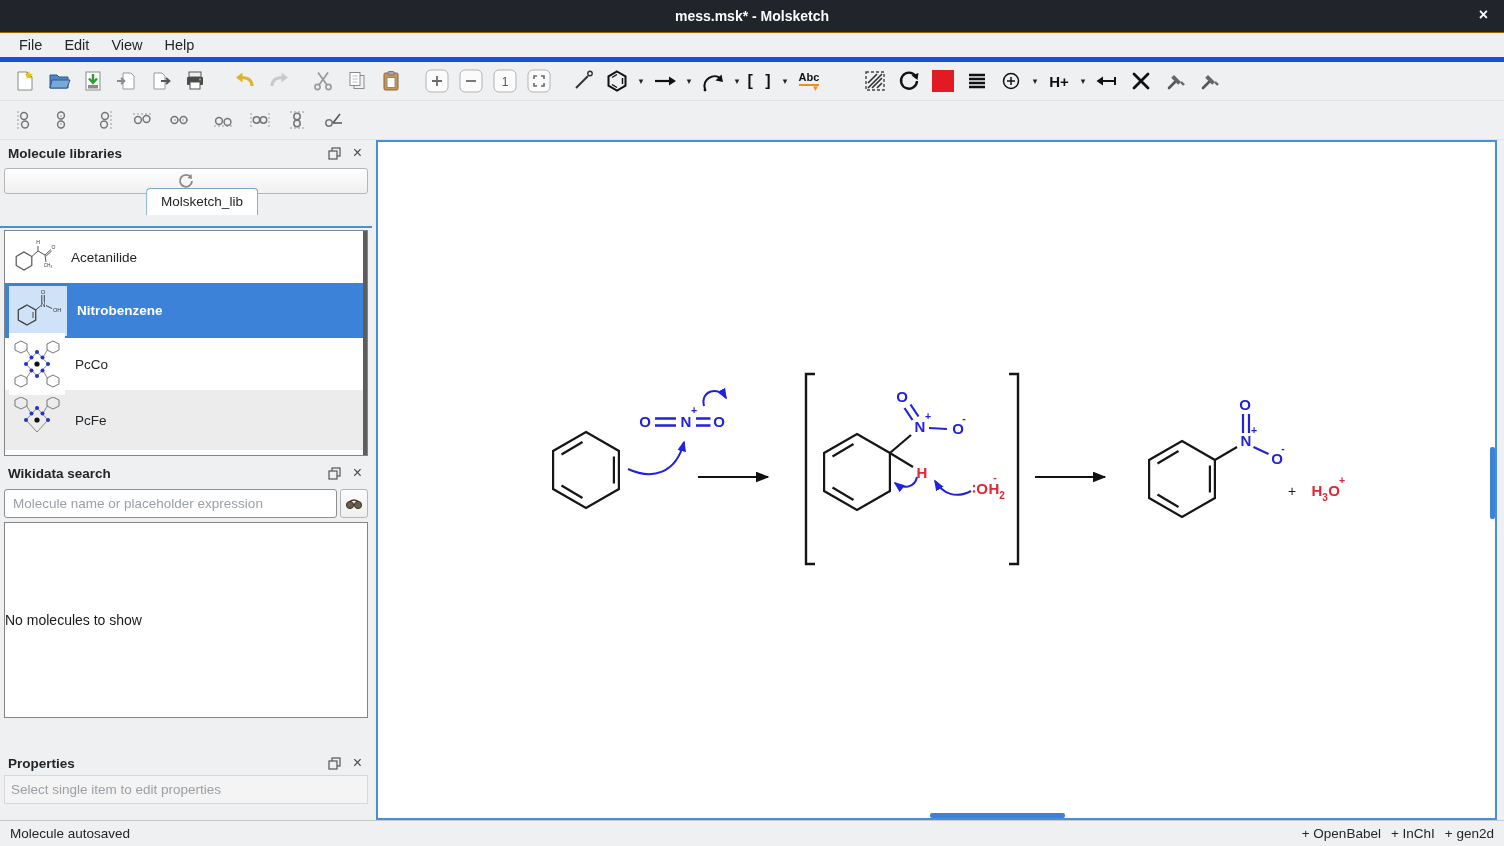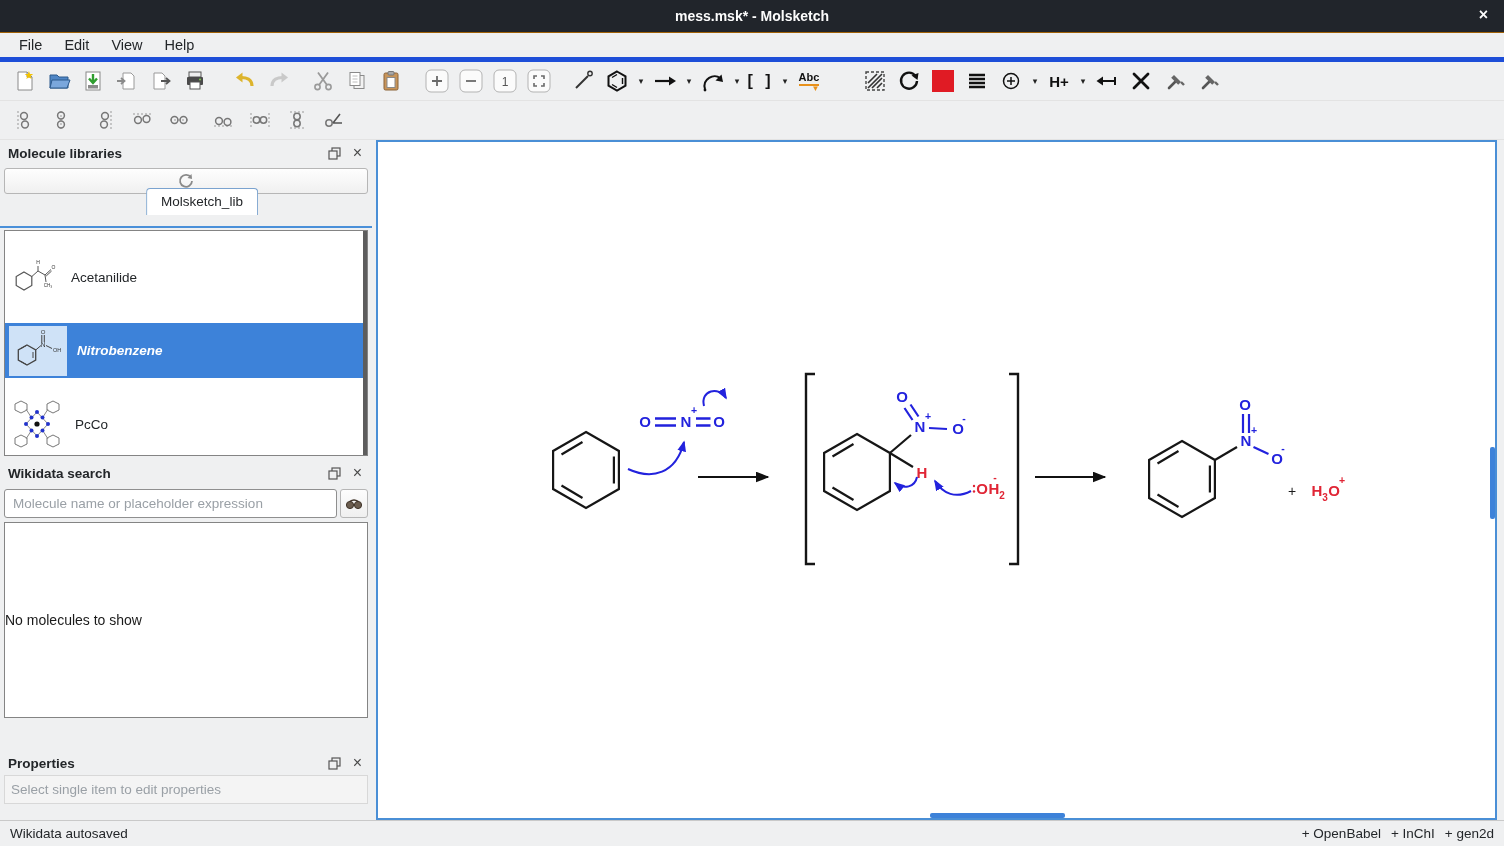--- a/index.html
+++ b/index.html
@@ -52,25 +52,25 @@
     background:linear-gradient(#fefefe,#f0f0f0); display:flex; align-items:center; justify-content:center; }
 
   .tabbar { position:relative; height:30px; margin:0 0 0 0; }
   .tabbar::after { content:""; position:absolute; left:0; right:0; bottom:0; height:2px; background:#4a90d9; }
   .tab { position:absolute; left:50%; transform:translateX(-50%); bottom:13px; height:27px;
     background:#fff; border:1px solid #7ba3cf; border-bottom:none; border-radius:4px 4px 0 0;
     padding:0 14px; line-height:25px; font-size:13.5px; z-index:2;margin-left:16px; }
 
   .lib-list { margin:2px 4px 2px 4px; background:#fff; border:1px solid #848484;
     flex:1; overflow:hidden; position:relative; }
-  .lib-row { display:flex; align-items:center; padding:2px 4px;margin-top:20px; }
+  .lib-row { display:flex; align-items:center; padding:2px 4px; }
   .lib-row .nm { font-size:13.5px; margin-left:10px; }
   .row-alt { background:#ececec; }
   .row-sel { background:#3d82d9; }
-  .row-sel .nm { color:#fff; font-weight:600;font-style:italic; }
+  .row-sel .nm { color:#fff; font-weight:600; }
   .thumb { background:#fff; display:flex; align-items:center; justify-content:center; }
   .row-sel .thumb { background:#cfe2f7; outline:1px solid #3d82d9; }
   .lib-scroll { position:absolute; right:0; top:0; bottom:0; width:4px; background:#e4e4e4; }
   .lib-scroll .th { position:absolute; top:0; left:0; right:0; height:100%; background:#5d5d5d; }
 
   .search-row { display:flex; margin:3px 4px 4px 4px; }
   .search-input { flex:1; height:29px; border:1px solid #8f8f8f; border-radius:3px;
     padding:0 8px; font-size:13.5px; font-family:"Liberation Sans",sans-serif; color:#232629; background:#fff; }
   .search-input::placeholder { color:#9aa0a6; }
   .search-btn { width:28px; height:29px; margin-left:3px; border:1px solid #b6b6b6; border-radius:3px;
@@ -625,19 +625,19 @@
         <text class="at" x="956" y="354" fill="#e02535" text-anchor="middle">O</text>
         <text class="ch" x="964" y="342" fill="#e02535" text-anchor="middle">+</text>
       </g>
     </svg>
     <div class="hscroll"></div>
     <div class="vscroll"></div>
   </div>
 </div>
 
 <div class="statusbar">
-  <span class="left">Wikidata autosaved</span>
+  <span class="left">Molecule autosaved</span>
   <span class="plugins">
     <span>+ OpenBabel</span>
     <span>+ InChI</span>
     <span>+ gen2d</span>
   </span>
 </div>
 
 </body></html>

